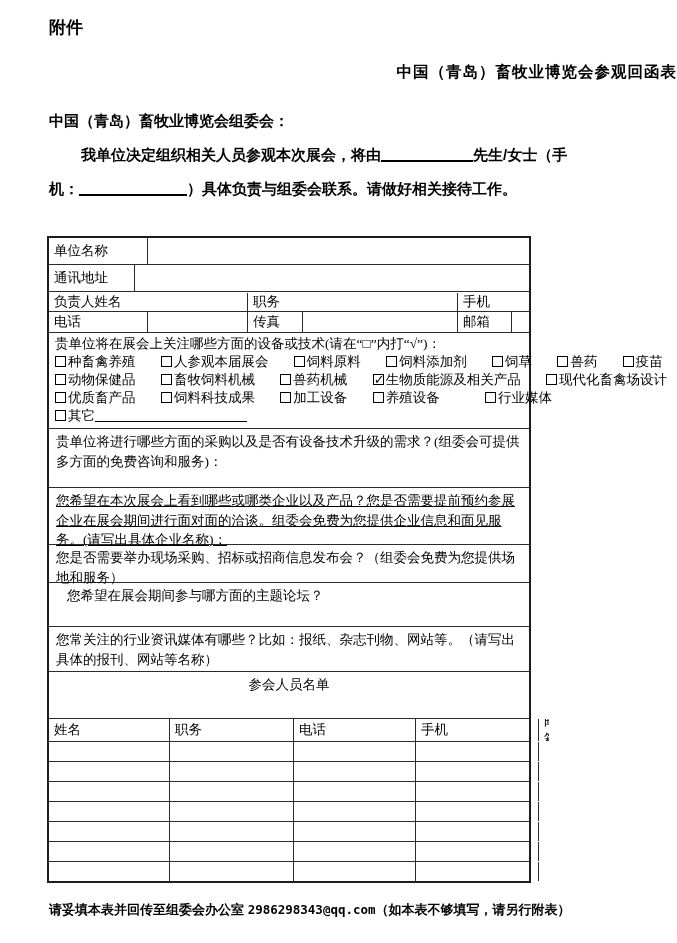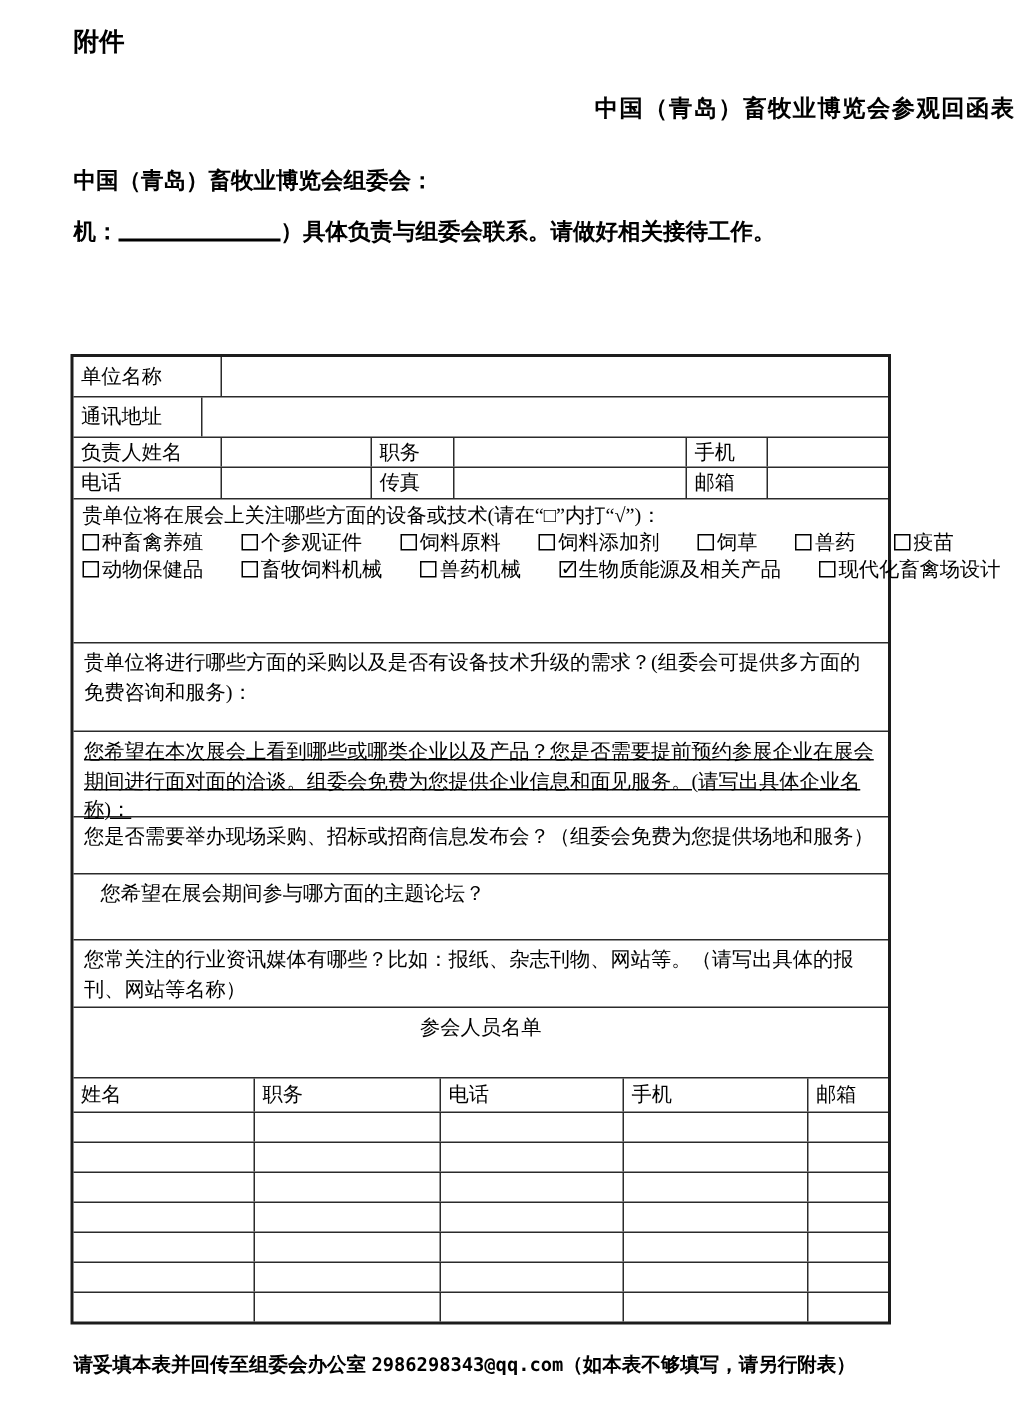--- a/index.html
+++ b/index.html
@@ -21,30 +21,30 @@
   .intro .indent { padding-left: 32px; }
   .blank { display: inline-block; border-bottom: 2px solid #000; height: 15px; vertical-align: -2px; }
   .blank.b1 { width: 92px; }
   .blank.b2 { width: 108px; }
   .blank.thin { border-bottom-width: 1px; height: 14px; }
   .blank.b-other { width: 152px; }
   .blank.b-count { width: 64px; }
   .blank.b-badge { width: 58px; }
 
   .main-table {
-    position: absolute; left: 47px; top: 236px; width: 547px;
+    position: absolute; left: 47px; top: 236px; width: 484px;
     border: 2px solid #1c1c1c; font-size: 13.5px;
   }
   .trow { display: flex; align-items: stretch; border-top: 1px solid #2b2b2b; }
   .trow:first-child { border-top: none; }
   .cell { display: flex; align-items: center; padding: 0 5px; border-left: 1px solid #2b2b2b; overflow: hidden; }
   .cell.first { border-left: none; }
   .r-unit { height: 26px; }
   .r-addr { height: 27px; }
-  .r-c1 { height: 20px; }
+  .r-c1 { height: 20px; align-items: flex-end; }
   .r-c2 { height: 21px; }
   .w-label { width: 98px; flex: none; }
   .w-label-sm { width: 85px; flex: none; }
   .w-val1 { width: 100px; flex: none; }
   .w-mid { width: 55px; flex: none; }
   .w-val2 { width: 155px; flex: none; }
   .w-mid2 { width: 54px; flex: none; }
   .w-flex { flex: 1; }
 
   .interests { height: 95px; padding: 2px 6px 0; line-height: 18px; }
@@ -84,20 +84,21 @@
   .footer .email { font-family: "DejaVu Sans Mono", monospace; font-size: 12.5px; font-weight: bold; }
 </style>
 </head>
 <body>
 
 <div class="attachment hei">附件</div>
 <div class="doc-title hei">中国（青岛）畜牧业博览会参观回函表</div>
 
 <div class="intro hei">
   <div class="line">中国（青岛）畜牧业博览会组委会：</div>
+  <div class="line indent"><span>我单位决定组织相关人员参观本次展会，将由</span><span class="blank b1"></span><span>先生/女士（手</span></div>
   <div class="line"><span>机：</span><span class="blank b2"></span><span>）具体负责与组委会联系。请做好相关接待工作。</span></div>
 </div>
 
 <div class="main-table">
 
   <div class="trow r-unit">
     <div class="cell first w-label">单位名称</div>
     <div class="cell w-flex"></div>
   </div>
   <div class="trow r-addr">
@@ -119,33 +120,43 @@
     <div class="cell w-val2"></div>
     <div class="cell w-mid2">邮箱</div>
     <div class="cell w-flex"></div>
   </div>
 
   <div class="trow">
     <div class="interests w-flex">
       <div class="cline">贵单位将在展会上关注哪些方面的设备或技术(请在“□”内打“√”)：</div>
       <div class="cline">
         <span class="cb-item"><span class="cb"></span><span>种畜禽养殖</span></span>
-        <span class="cb-item"><span class="cb"></span><span>个参观证件</span></span>
+        <span class="cb-item"><span class="cb"></span><span>人参观本届展会</span></span>
         <span class="cb-item"><span class="cb"></span><span>饲料原料</span></span>
         <span class="cb-item"><span class="cb"></span><span>饲料添加剂</span></span>
         <span class="cb-item"><span class="cb"></span><span>饲草</span></span>
         <span class="cb-item"><span class="cb"></span><span>兽药</span></span>
         <span class="cb-item"><span class="cb"></span><span>疫苗</span></span>
       </div>
       <div class="cline">
         <span class="cb-item"><span class="cb"></span><span>动物保健品</span></span>
         <span class="cb-item"><span class="cb"></span><span>畜牧饲料机械</span></span>
         <span class="cb-item"><span class="cb"></span><span>兽药机械</span></span>
         <span class="cb-item"><span class="cb checked"></span><span>生物质能源及相关产品</span></span>
         <span class="cb-item"><span class="cb"></span><span>现代化畜禽场设计</span></span>
+      </div>
+      <div class="cline">
+        <span class="cb-item"><span class="cb"></span><span>优质畜产品</span></span>
+        <span class="cb-item"><span class="cb"></span><span>饲料科技成果</span></span>
+        <span class="cb-item"><span class="cb"></span><span>加工设备</span></span>
+        <span class="cb-item gap-lg"><span class="cb"></span><span>养殖设备</span></span>
+        <span class="cb-item"><span class="cb"></span><span>行业媒体</span></span>
+      </div>
+      <div class="cline">
+        <span class="cb-item"><span class="cb"></span><span>其它</span><span class="blank thin b-other"></span></span>
       </div>
     </div>
   </div>
 
   <div class="trow">
     <div class="q-cell q1 w-flex">贵单位将进行哪些方面的采购以及是否有设备技术升级的需求？(组委会可提供多方面的免费咨询和服务)：</div>
   </div>
   <div class="trow">
     <div class="q-cell q2 w-flex">您希望在本次展会上看到哪些或哪类企业以及产品？您是否需要提前预约参展企业在展会期间进行面对面的洽谈。组委会免费为您提供企业信息和面见服务。(请写出具体企业名称)：</div>
   </div>

